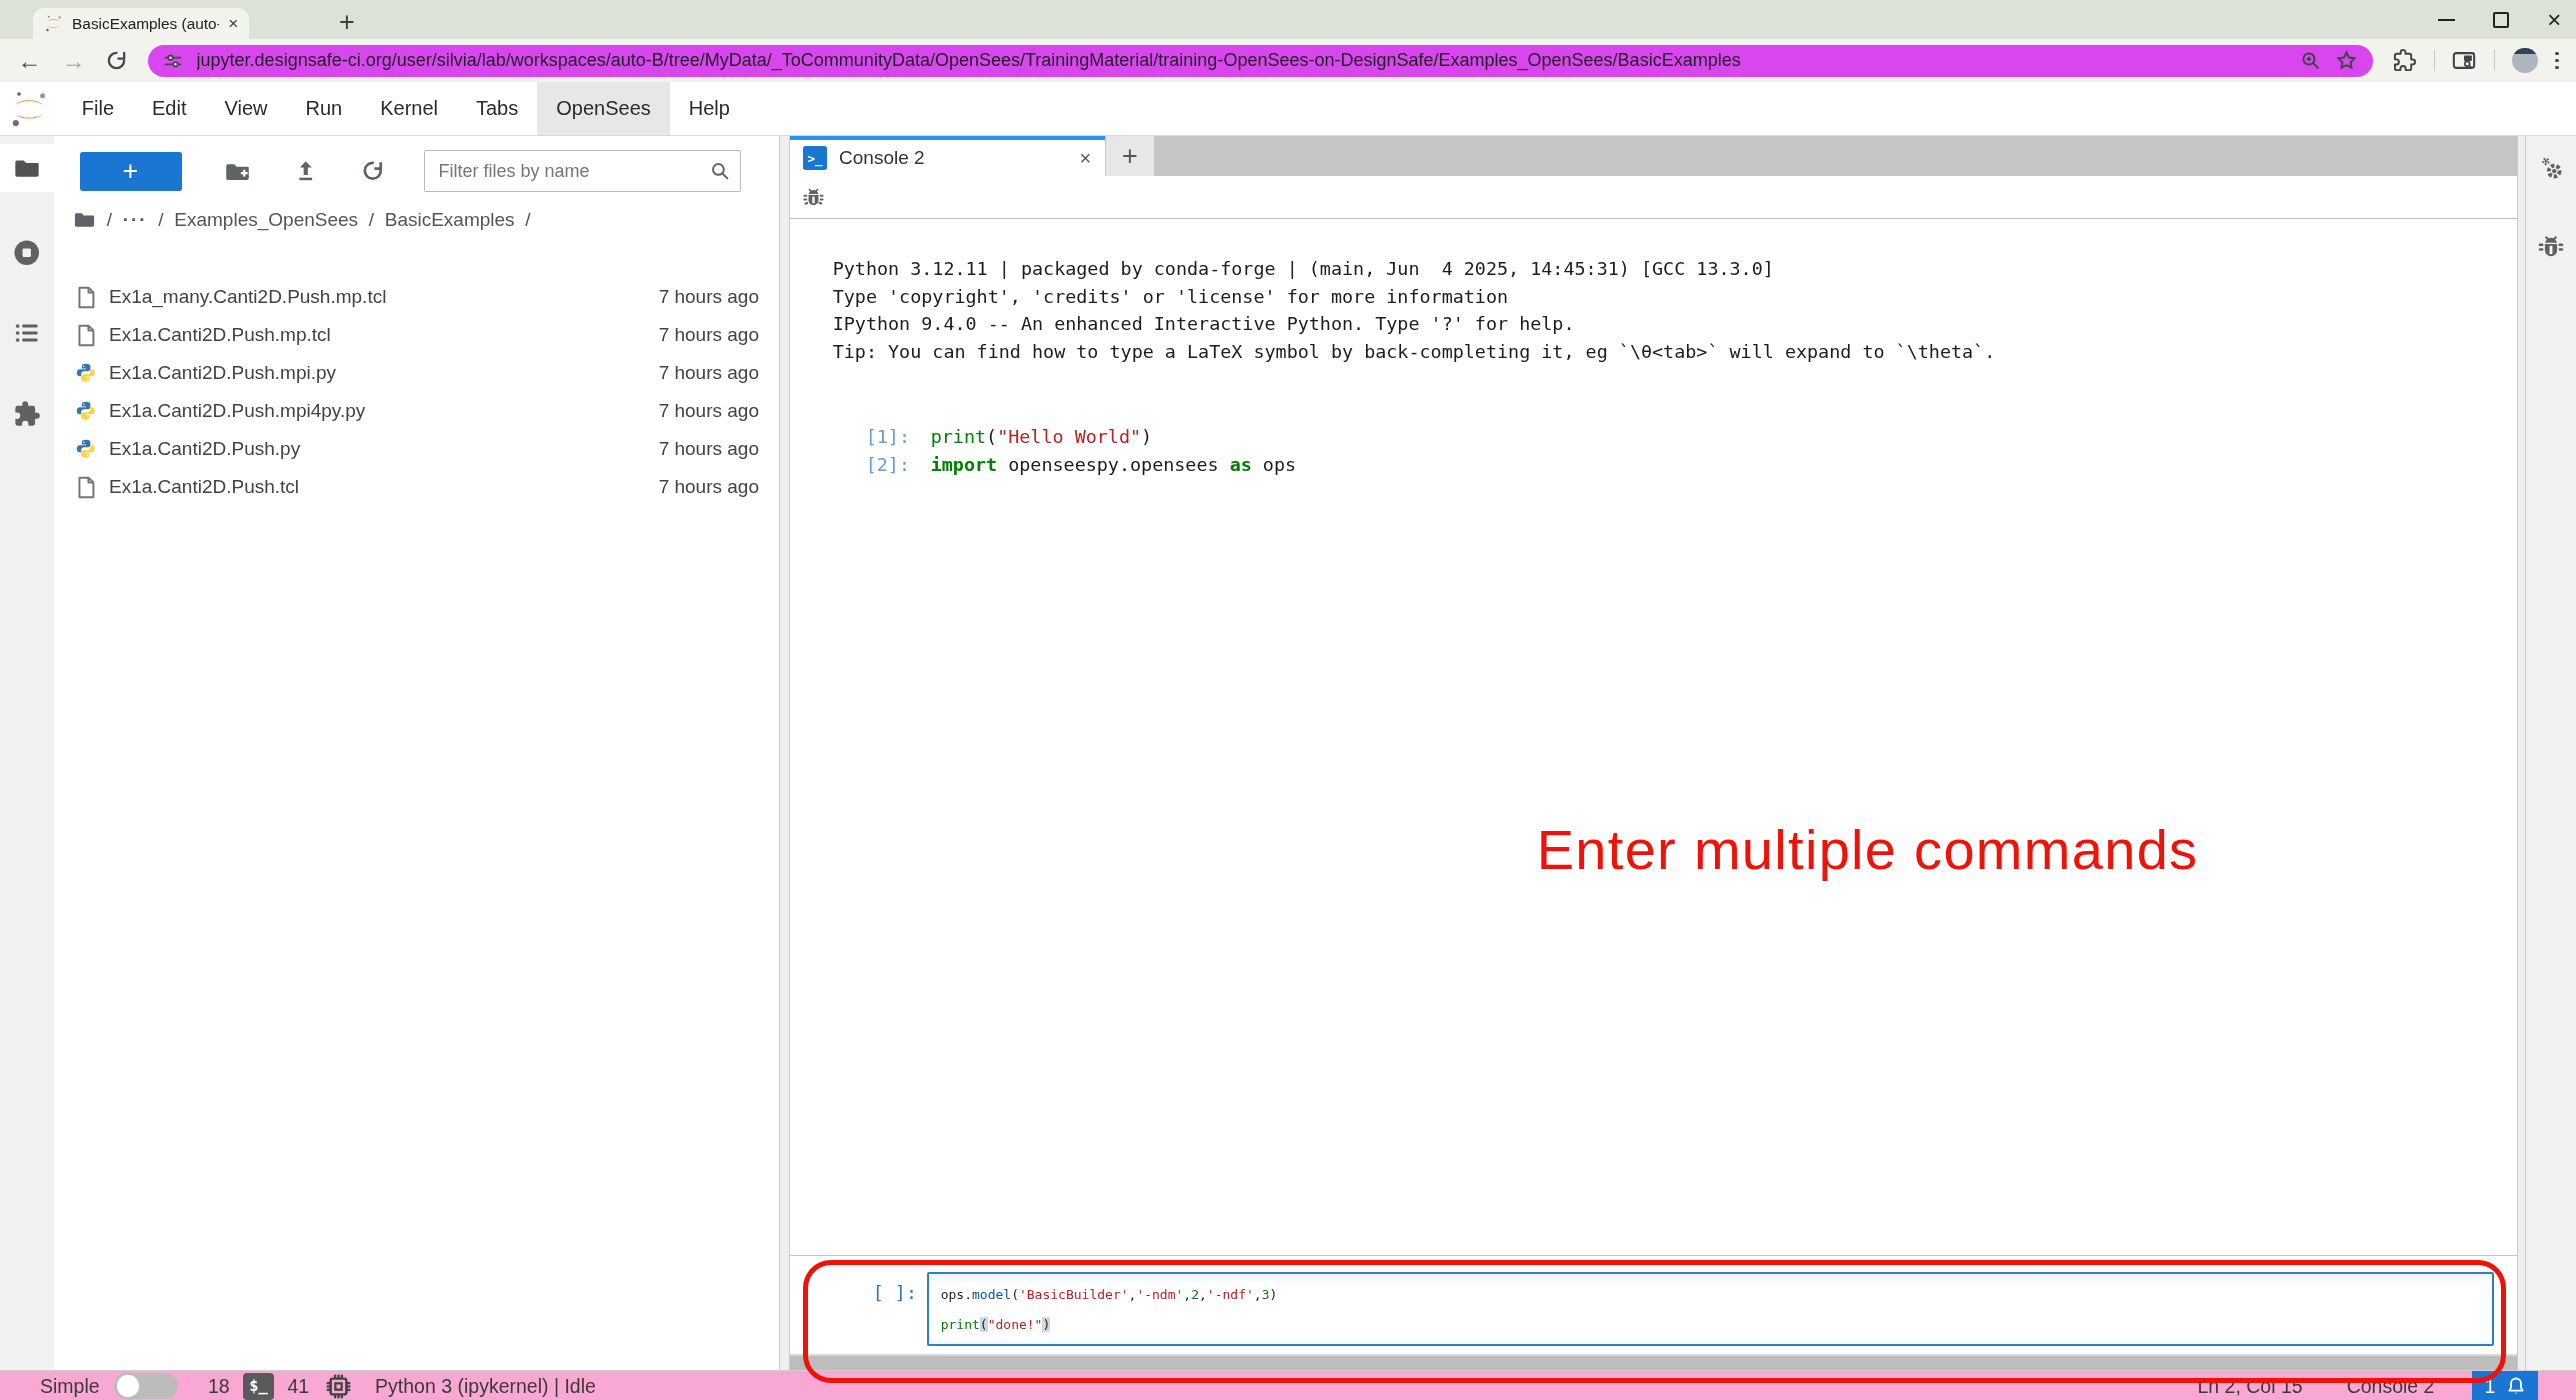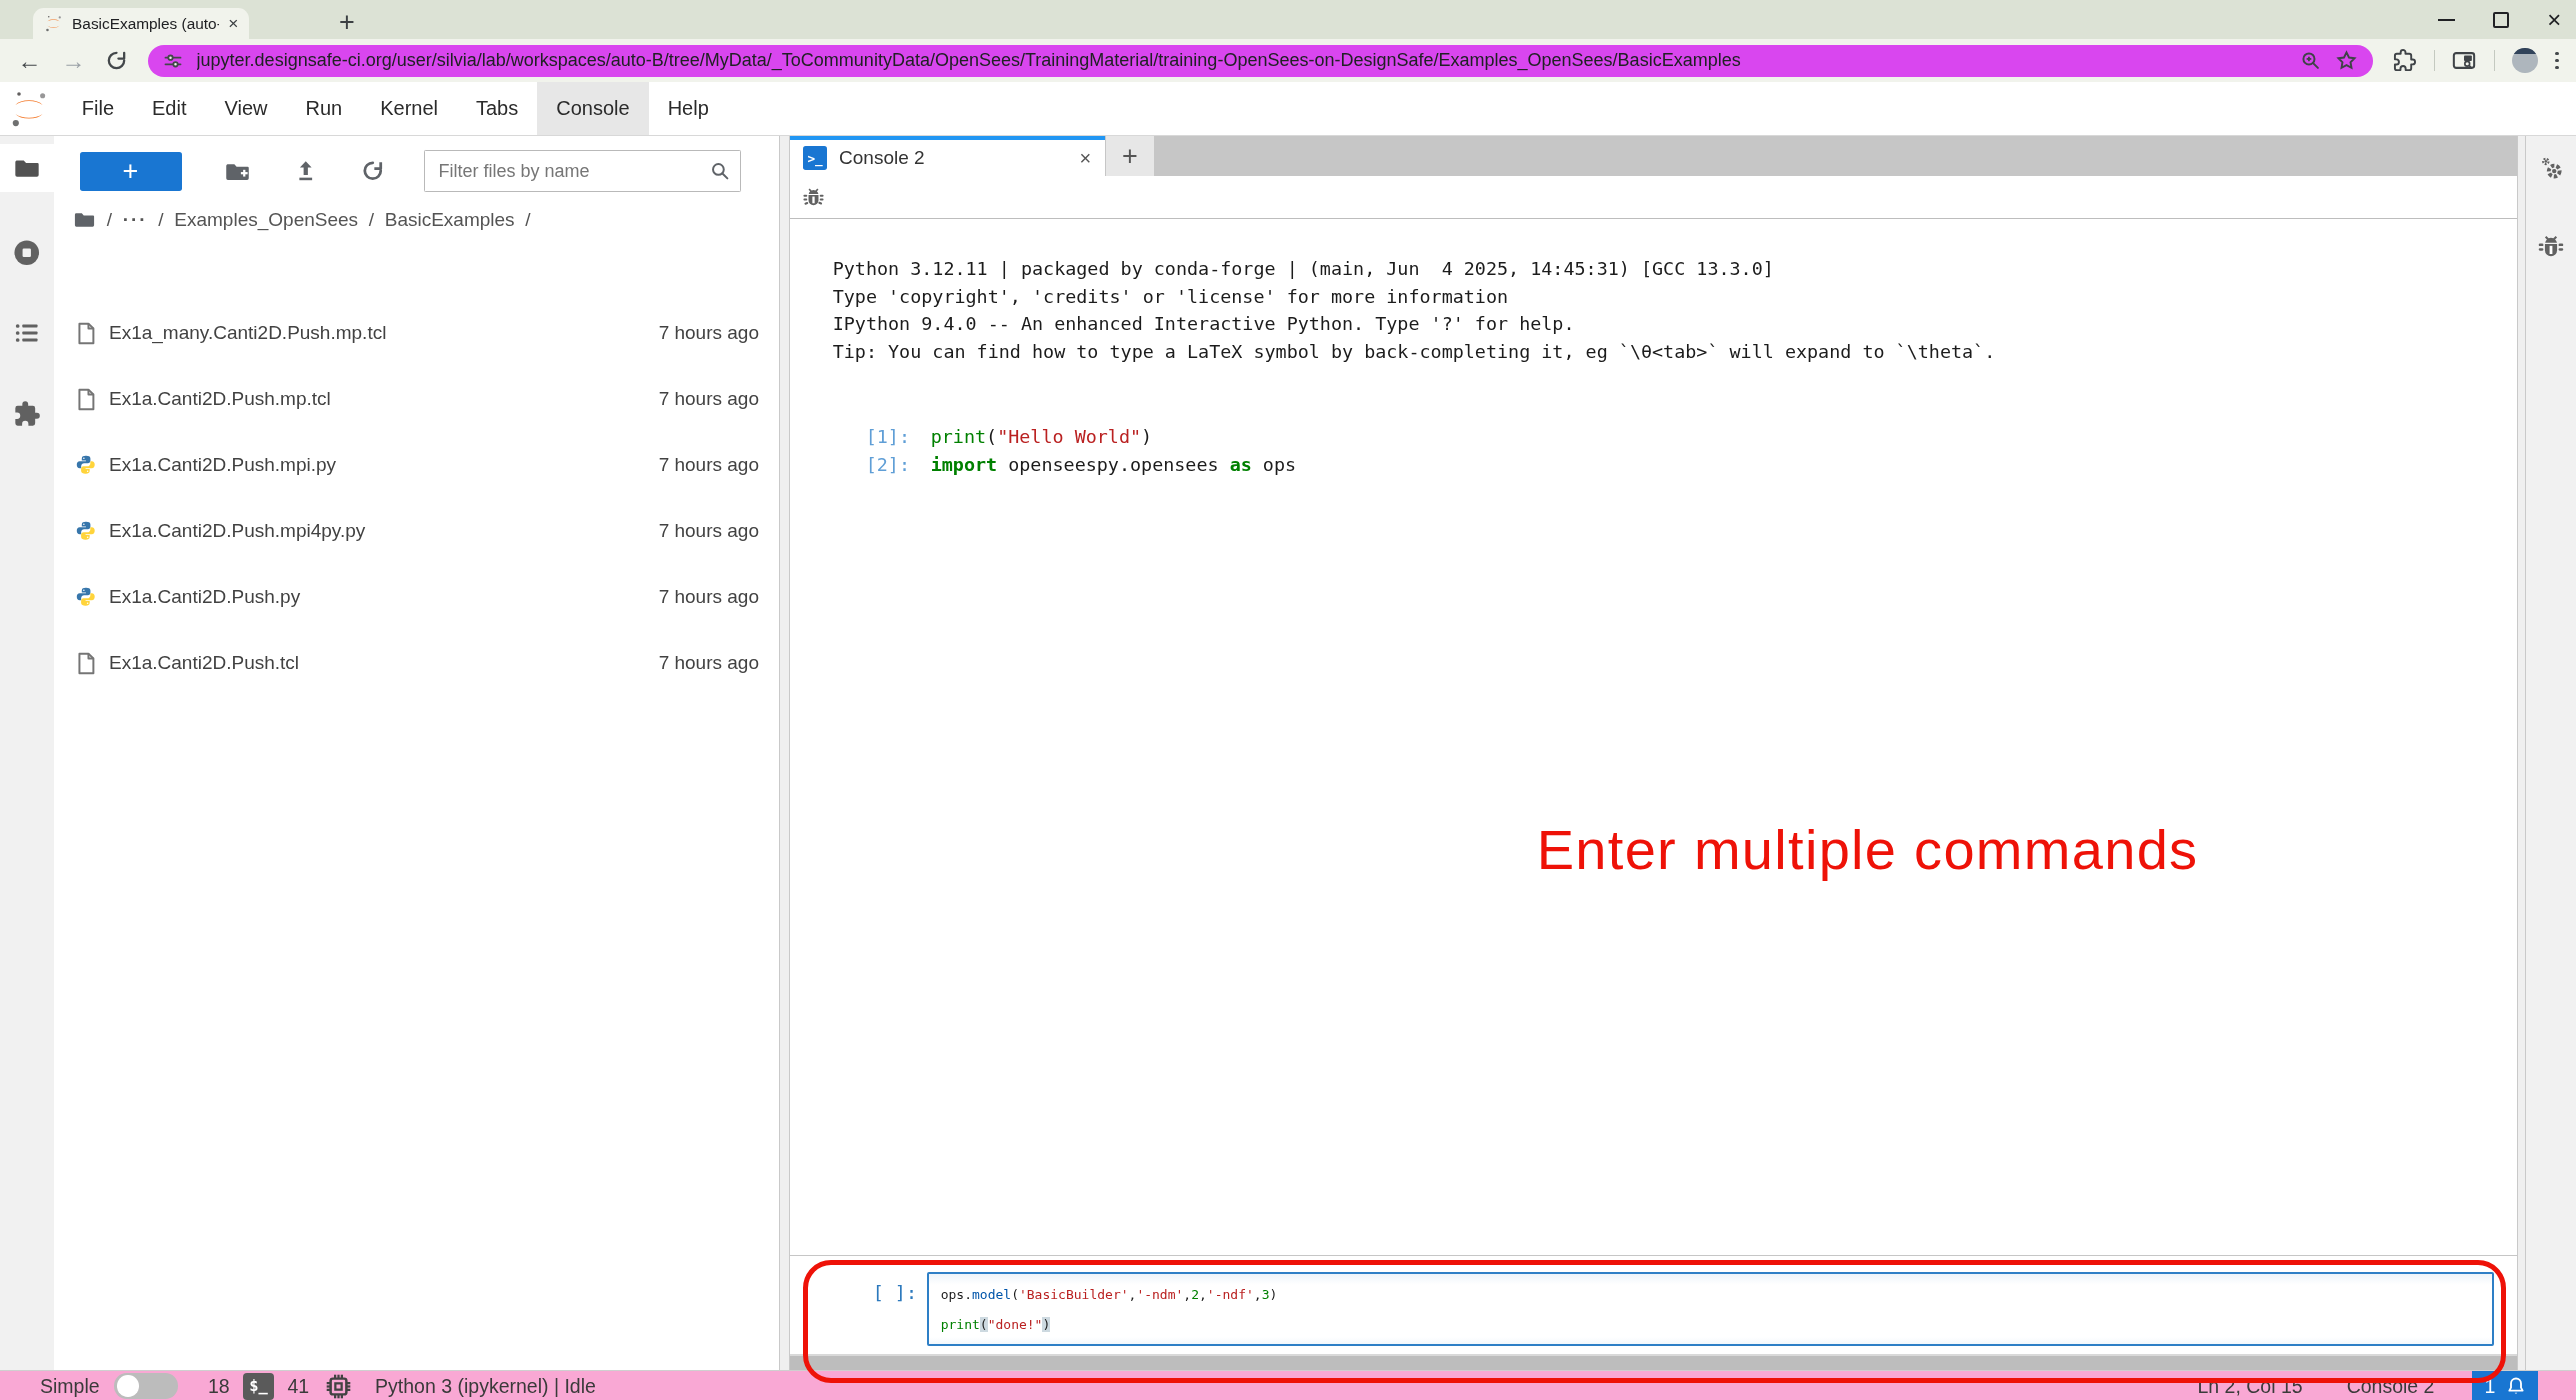--- a/index.html
+++ b/index.html
@@ -53,21 +53,21 @@
   .fb-filter{margin-left:38px;width:317px;height:42px;border:1.3px solid #b9b9b9;border-radius:1.3px;background:#fff;display:flex;align-items:center;padding:0 9.4px 0 12px;box-sizing:border-box;}
   .fb-filter input{flex:1;border:none;outline:none;font-size:18px;font-family:"Liberation Sans",sans-serif;color:#424242;background:transparent;min-width:0;}
   .fb-filter input::placeholder{color:#767676;}
   .fb-crumbs{position:absolute;left:19px;top:72px;display:flex;align-items:center;gap:10.7px;font-size:19px;color:#545454;}
   .fb-header{position:absolute;left:0;top:110px;width:100%;height:39px;border-top:1.3px solid #e4e4e4;border-bottom:1.3px solid #e4e4e4;box-sizing:border-box;display:flex;align-items:center;}
   .fb-h-name{margin-left:19px;font-size:19px;font-weight:700;color:#3c3c3c;}
   .fb-h-sort{position:absolute;left:478px;font-size:11.4px;color:#616161;}
   .fb-h-div{position:absolute;left:517px;top:0;bottom:0;width:1.3px;background:#e4e4e4;}
   .fb-h-mod{position:absolute;right:20px;font-size:19px;font-weight:700;color:#3c3c3c;}
   .fb-rows{position:absolute;left:0;top:150px;width:100%;}
-  .fb-row{height:38px;display:flex;align-items:center;margin-top:28px;}
+  .fb-row{height:38px;display:flex;align-items:flex-start;}
   .fb-row .ficon{margin-left:20px;width:23px;display:flex;justify-content:center;}
   .fb-row .fname{margin-left:12px;font-size:19px;color:#424242;flex:1;white-space:nowrap;overflow:hidden;}
   .fb-row .ftime{margin-right:20px;font-size:19px;color:#424242;}
 
   .vdiv{width:10.7px;background:#efefef;border-left:1.3px solid #c9c9c9;border-right:1.3px solid #c9c9c9;box-sizing:border-box;flex:none;}
   .vdiv.right{width:9.4px;}
 
   
   .main{flex:1;display:flex;flex-direction:column;min-width:0;}
   .dock-tabbar{height:40px;background:#c6c6c6;display:flex;flex:none;}
@@ -214,21 +214,21 @@
           <circle cx="11" cy="5.5" r="2" fill="#615f5f"></circle>
       </svg>
     </span>
     <div id="menu-items" style="display:flex;align-items:stretch;">
         <span class="menu-item">File</span>
         <span class="menu-item">Edit</span>
         <span class="menu-item">View</span>
         <span class="menu-item">Run</span>
         <span class="menu-item">Kernel</span>
         <span class="menu-item">Tabs</span>
-        <span class="menu-item active">Console</span>
+        <span class="menu-item active">OpenSees</span>
         <span class="menu-item">Help</span>
       </div>
   </div>
 
   <div class="content">
 
     <div class="activitybar">
       <div class="ab-tile active" style="top:8px;">
         <span>
           <svg width="28" height="28" viewBox="0 0 24 24">

